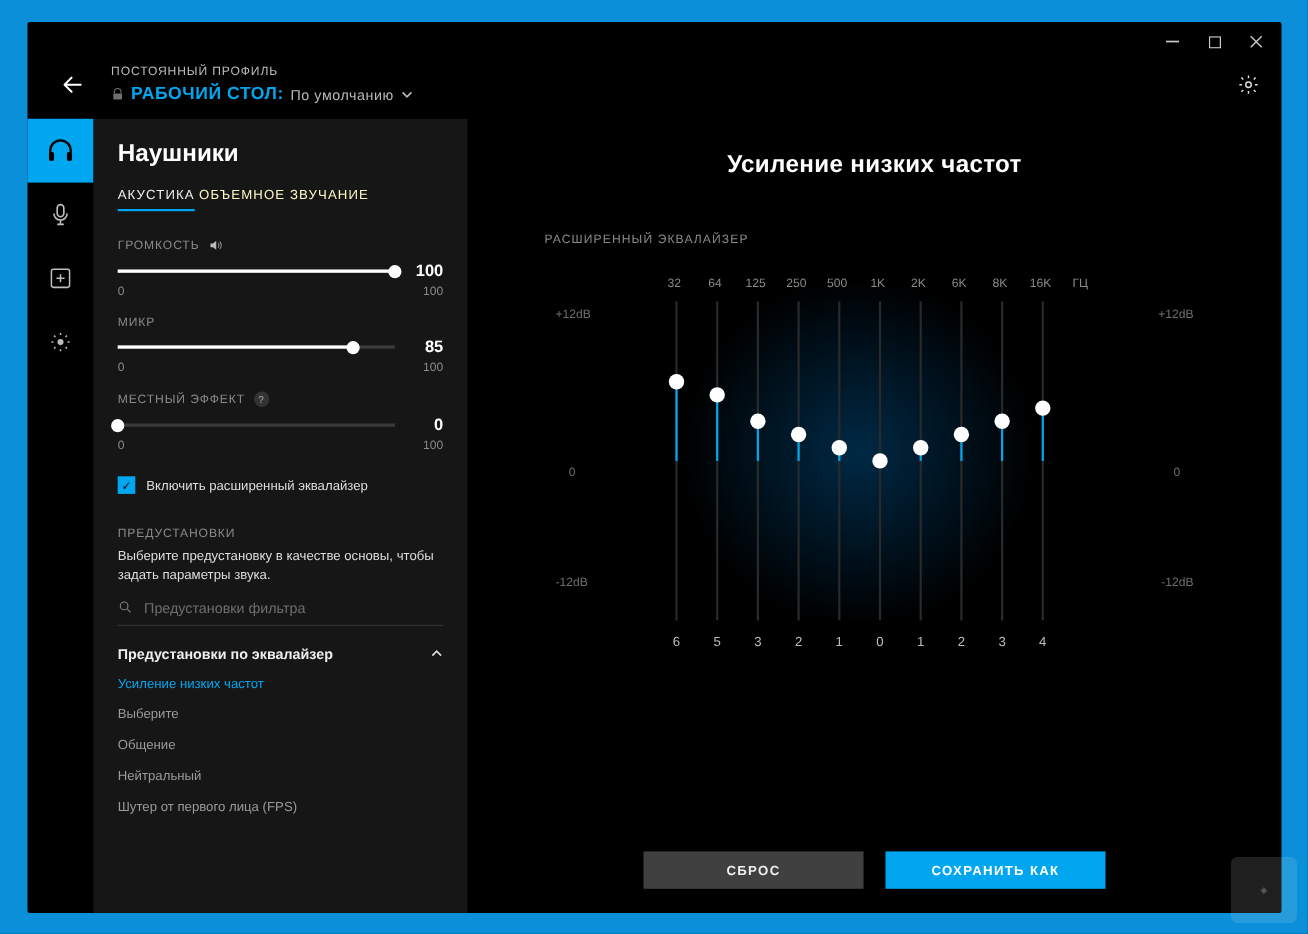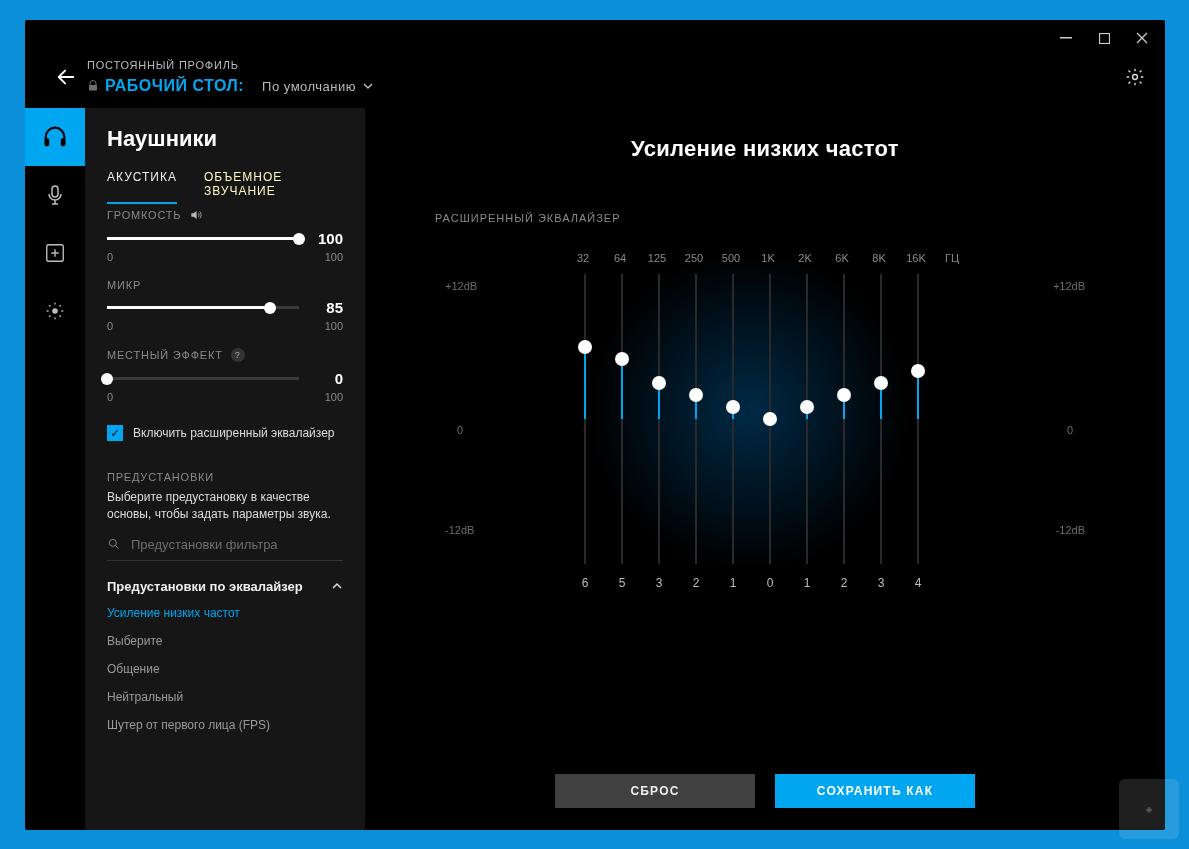--- a/index.html
+++ b/index.html
@@ -5,42 +5,42 @@
   * { box-sizing: border-box; margin: 0; padding: 0; font-family: -apple-system, "Segoe UI", Arial, sans-serif; }
   body { background: #0a8fd8; width: 1189px; height: 849px; overflow: hidden; position: relative; }
   .app-window {
     position: absolute; top: 20px; left: 25px; width: 1140px; height: 810px;
     background: #000; border-radius: 2px; display: flex; flex-direction: column; color: #fff;
   }
   
   .titlebar { height: 36px; display: flex; justify-content: flex-end; align-items: center; gap: 24px; padding-right: 16px; }
   .win-btn { width: 14px; height: 14px; display:flex; align-items:center; justify-content:center; cursor: pointer; color:#ccc; }
   
-  .header { display:flex; align-items:center; padding: 0 20px 10px 20px; }
+  .header { display:flex; align-items:center; padding: 0 20px 10px 20px; gap: 14px; }
   .back-btn { width: 42px; height: 42px; display:flex; align-items:center; justify-content:center; color:#fff; cursor:pointer; }
   .header-text { flex:1; }
   .header-sub { font-size: 11px; letter-spacing: .8px; color:#bdbdbd; text-transform: uppercase; margin-bottom: 6px; }
   .header-profile { font-size: 13px; letter-spacing:.5px; display:flex; align-items:center; gap:6px;}
   .header-profile .lock { color:#6e6e6e; font-size: 12px;}
   .header-profile .link { color:#00a7f0; text-transform:uppercase; font-weight:600; font-size: 16px;}
-  .header-profile .rest { color:#b9b9b9;margin-left:12px; }
+  .header-profile .rest { color:#b9b9b9; }
   .gear { color:#ddd; cursor:pointer; }
   
   .body { flex:1; display:flex; }
   
   .iconbar { width: 60px; display:flex; flex-direction:column; }
   .iconbar .cell { width:60px; height:58px; display:flex; align-items:center; justify-content:center; cursor:pointer; color:#bdbdbd; }
   .iconbar .cell.active { background:#00a7f0; color:#000; }
   
   .panel {
-    width: 280px; background:#161616; padding: 18px 22px; display:flex; flex-direction:column; color:#ddd;
+    width: 340px; background:#161616; padding: 18px 22px; display:flex; flex-direction:column; color:#ddd;
     overflow:hidden;
   }
   .panel h1 { font-size: 22px; font-weight:700; color:#fff; margin-bottom: 18px; }
-  .tabs { display:flex; gap:27px; }
+  .tabs { display:flex; gap:4px; margin-bottom:20px; }
   .tab { font-size:12px; letter-spacing:1px; color:#fef9c3; padding-bottom:6px; cursor:pointer; }
   .tab.active { color:#eee; border-bottom:2px solid #00a7f0; }
   .field-label { font-size:11px; letter-spacing:.8px; color:#8a8a8a; text-transform:uppercase; margin-top:4px; display:flex; align-items:center; gap:8px;}
   .slider-wrap { margin: 8px 0 12px 0; position:relative; }
   .slider-row { display:flex; align-items:center; gap:12px; }
   .track { position:relative; height:3px; background:#3a3a3a; flex:1; }
   .fill { position:absolute; left:0; top:0; bottom:0; background:#fff; }
   .thumb { position:absolute; top:50%; width:12px; height:12px; background:#fff; border-radius:50%; transform:translate(-50%,-50%); }
   .val { font-size:15px; font-weight:700; color:#fff; width:32px; text-align:right;}
   .scale { display:flex; justify-content:space-between; font-size:11px; color:#8a8a8a; margin-top:4px; }

